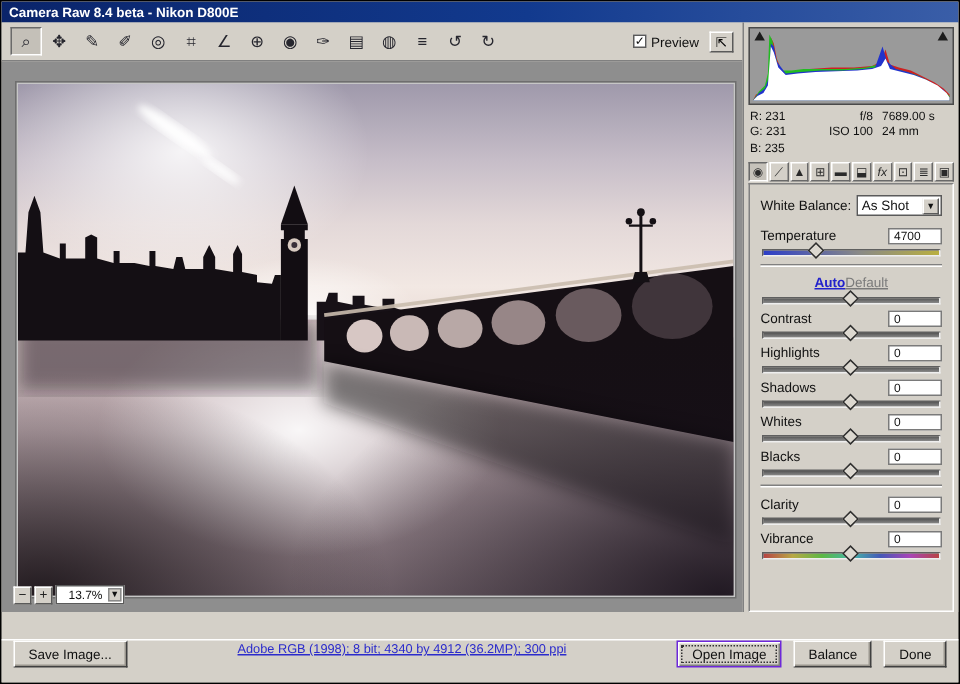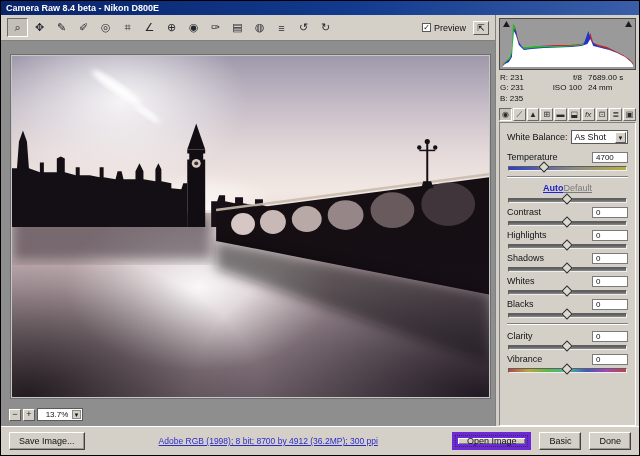--- a/index.html
+++ b/index.html
@@ -51,23 +51,23 @@
   .track{position:relative;height:5px;margin:3px 1px 3px;border:1px solid;border-color:#5f5f5f #eee #eee #5f5f5f;}
   .track.gray{background:linear-gradient(180deg,#565656,#8a8a8a);}
   .track.temp{background:linear-gradient(90deg,#2c3ec8,#8a8a86 55%,#b9af41);}
   .track.tint{background:linear-gradient(90deg,#3aa83a,#8f8f8f 50%,#c445c4);}
   .track.rainbow{background:linear-gradient(90deg,#b84444,#b8a844,#5cb844,#44b8a8,#4458b8,#a844b8,#b84444);}
   .thumb{position:absolute;top:-4px;width:8px;height:8px;margin-left:-5px;background:#dcd8d0;border:1px solid #2e2e2e;transform:rotate(45deg);}
   .divider{height:2px;border-top:1px solid #808080;border-bottom:1px solid #fff;margin:5px 0 5px;}
   .autorow{display:flex;justify-content:center;gap:0;margin:0 0 5px;}
   .autolink{color:#2222cc;text-decoration:underline;font-weight:bold;}
   .defaultlink{color:#7a7a7a;text-decoration:underline;}
-  .footer{height:29px;flex:0 0 auto;background:#d4d0c8;border-top:1px solid #fff;display:flex;align-items:center;padding:0 8px;gap:8px;}
+  .footer{height:29px;flex:0 0 auto;background:#d4d0c8;border-top:1px solid #fff;display:flex;align-items:flex-start;padding:0 8px;gap:8px;margin-top:18px;}
   .btn{height:18px;background:#d4d0c8;border:1px solid;border-color:#fff #404040 #404040 #fff;box-shadow:inset -1px -1px 0 #9a968e;font-size:9px;padding:0 9px;display:flex;align-items:center;color:#111;white-space:nowrap;}
-  .btn.primary{border:6px solid #6d28d9;box-shadow:inset 1px 1px 0 #fff,inset -1px -1px 0 #808080;outline:1px dotted #333;outline-offset:-4px;}
+  .btn.primary{border:1px solid #6d28d9;box-shadow:inset 1px 1px 0 #fff,inset -1px -1px 0 #808080;outline:1px dotted #333;outline-offset:-4px;}
   .wflink{flex:1;text-align:center;color:#2b2bcc;text-decoration:underline;font-size:8.5px;}
 </style>
 </head>
 <body>
 
 <div class="window">
 
   <div class="titlebar">
     <span>Camera Raw 8.4 beta  -  Nikon D800E</span>
   </div>
@@ -376,19 +376,19 @@
               <span class="thumb" style="left: 50%;"></span>
             </div>
         </div>
 
       </div>
     </div>
   </div>
 
   <div class="footer">
     <span class="btn">Save Image...</span>
-    <span class="wflink">Adobe RGB (1998); 8 bit; 8700 by 4912 (36.2MP); 300 ppi</span>
+    <span class="wflink">Adobe RGB (1998); 8 bit; 4340 by 4912 (36.2MP); 300 ppi</span>
     <span class="btn primary">Open Image</span>
-    <span class="btn">Basic</span>
+    <span class="btn">Balance</span>
     <span class="btn">Done</span>
   </div>
 
 </div>
 
 </body></html>

